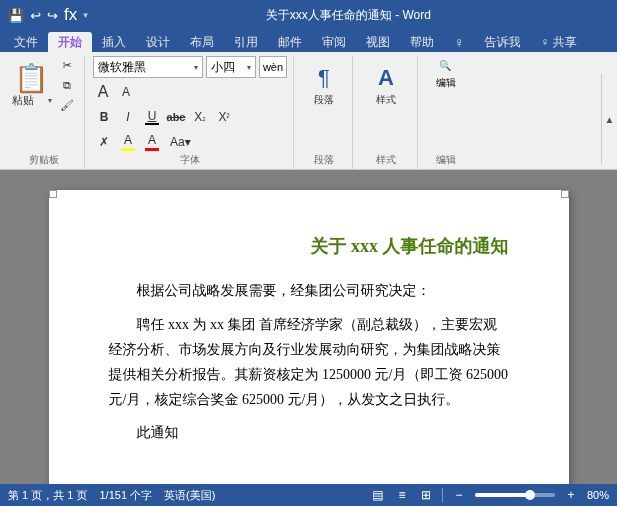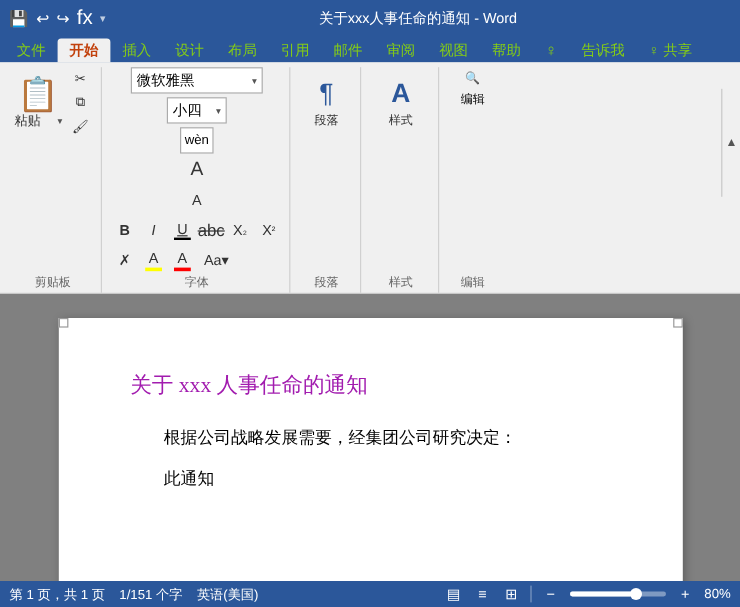--- a/index.html
+++ b/index.html
@@ -73,30 +73,30 @@
     .ribbon-tabs {
       height: 22px;
       background: #2b579a;
       display: flex;
       align-items: flex-end;
       padding-left: 4px;
     }
     .ribbon-tab {
       padding: 3px 10px;
       font-size: 12px;
-      color: #84cc16;
+      color: #e5e5e5;
       cursor: pointer;
       border-radius: 3px 3px 0 0;
       height: 20px;
       display: flex;
       align-items: center;
     }
     .ribbon-tab.active {
       background: #f0f0f0;
-      color: #c2410c;
+      color: #8b5cf6;
       font-weight: bold;
     }
 
     
     .ribbon {
       background: #f0f0f0;
       border-bottom: 1px solid #c8c8c8;
       display: flex;
       align-items: stretch;
       padding: 4px 4px 0 4px;
@@ -173,23 +173,21 @@
 
     
     .font-group-content {
       display: flex;
       flex-direction: column;
       gap: 3px;
       padding-bottom: 14px;
     }
     .font-row1 {
       display: flex;
-      align-items: center;
       gap: 3px;
-      flex-direction: column;
     }
     .font-selector {
       width: 110px;
       height: 22px;
       border: 1px solid #ababab;
       background: white;
       font-size: 12px;
       padding: 0 4px;
       display: flex;
       align-items: center;
@@ -244,21 +242,21 @@
       justify-content: center;
       cursor: pointer;
       border: 1px solid transparent;
       border-radius: 2px;
       font-size: 12px;
       color: #333;
     }
     .fmt-btn.bold { font-weight: bold; }
     .fmt-btn.italic { font-style: italic; }
     .fmt-btn.underline { text-decoration: underline; }
-    .strikethrough-text { text-decoration: line-through; font-size: 14px; }
+    .strikethrough-text { text-decoration: line-through; font-size: 11px; font-weight: bold; }
     .subscript-text { font-size: 9px; vertical-align: sub; }
     .superscript-text { font-size: 9px; vertical-align: super; }
     .color-indicator {
       width: 14px;
       height: 3px;
       background: #ffff00;
       margin-top: 1px;
     }
     .font-color-indicator {
       width: 14px;
@@ -374,25 +372,25 @@
       position: absolute;
       width: 8px;
       height: 8px;
       border: 1px solid #999;
       background: white;
     }
     .page-marker.tl { top: 0; left: 0; }
     .page-marker.tr { top: 0; right: 0; }
 
     .doc-title {
-      text-align: left;
+      text-align: right;
       font-size: 18px;
-      font-weight: normal;
+      font-weight: bold;
       margin-bottom: 16px;
-      color: #a21caf;
+      color: #4d7c0f;
     }
     .doc-para {
       text-indent: 0;
       margin-bottom: 8px;
       font-size: 14px;
       line-height: 1.8;
     }
     .doc-para.indent1 {
       text-indent: 2em;
     }
@@ -641,20 +639,21 @@
 </div>
 
 <div class="doc-area">
   <div class="doc-page">
 
     <div class="page-marker tl"></div>
     <div class="page-marker tr"></div>
 
     <div class="doc-title">关于 xxx 人事任命的通知</div>
     <div class="doc-para indent1">根据公司战略发展需要，经集团公司研究决定：</div>
+    <div class="doc-para indent2">聘任 xxx 为 xx 集团 首席经济学家（副总裁级），主要宏观经济分析、市场发展方向及行业发展动向研究，为集团战略决策提供相关分析报告。其薪资核定为 1250000 元/月（即工资 625000 元/月，核定综合奖金 625000 元/月），从发文之日执行。</div>
     <div class="doc-para indent1">此通知</div>
   </div>
 </div>
 
 <div class="status-bar">
   <div class="status-left">
     <span>第 1 页，共 1 页</span>
     <span>1/151 个字</span>
     <span>英语(美国)</span>
   </div>

